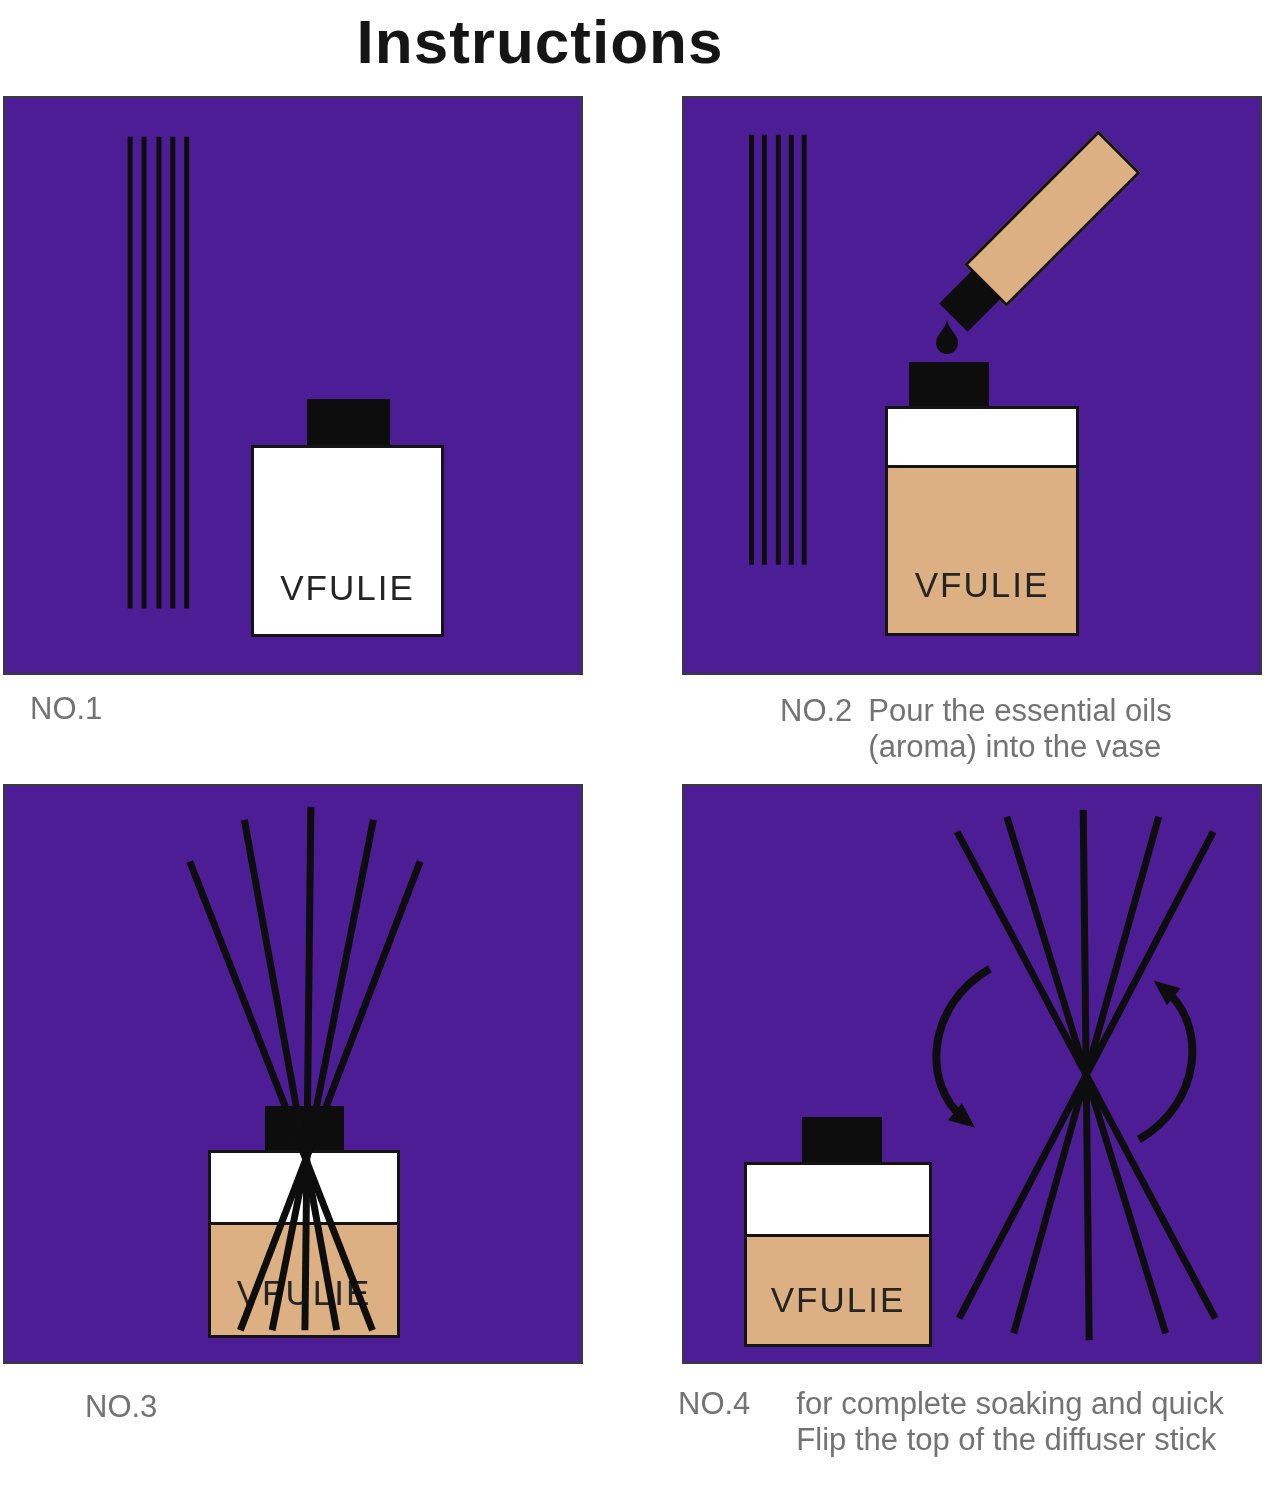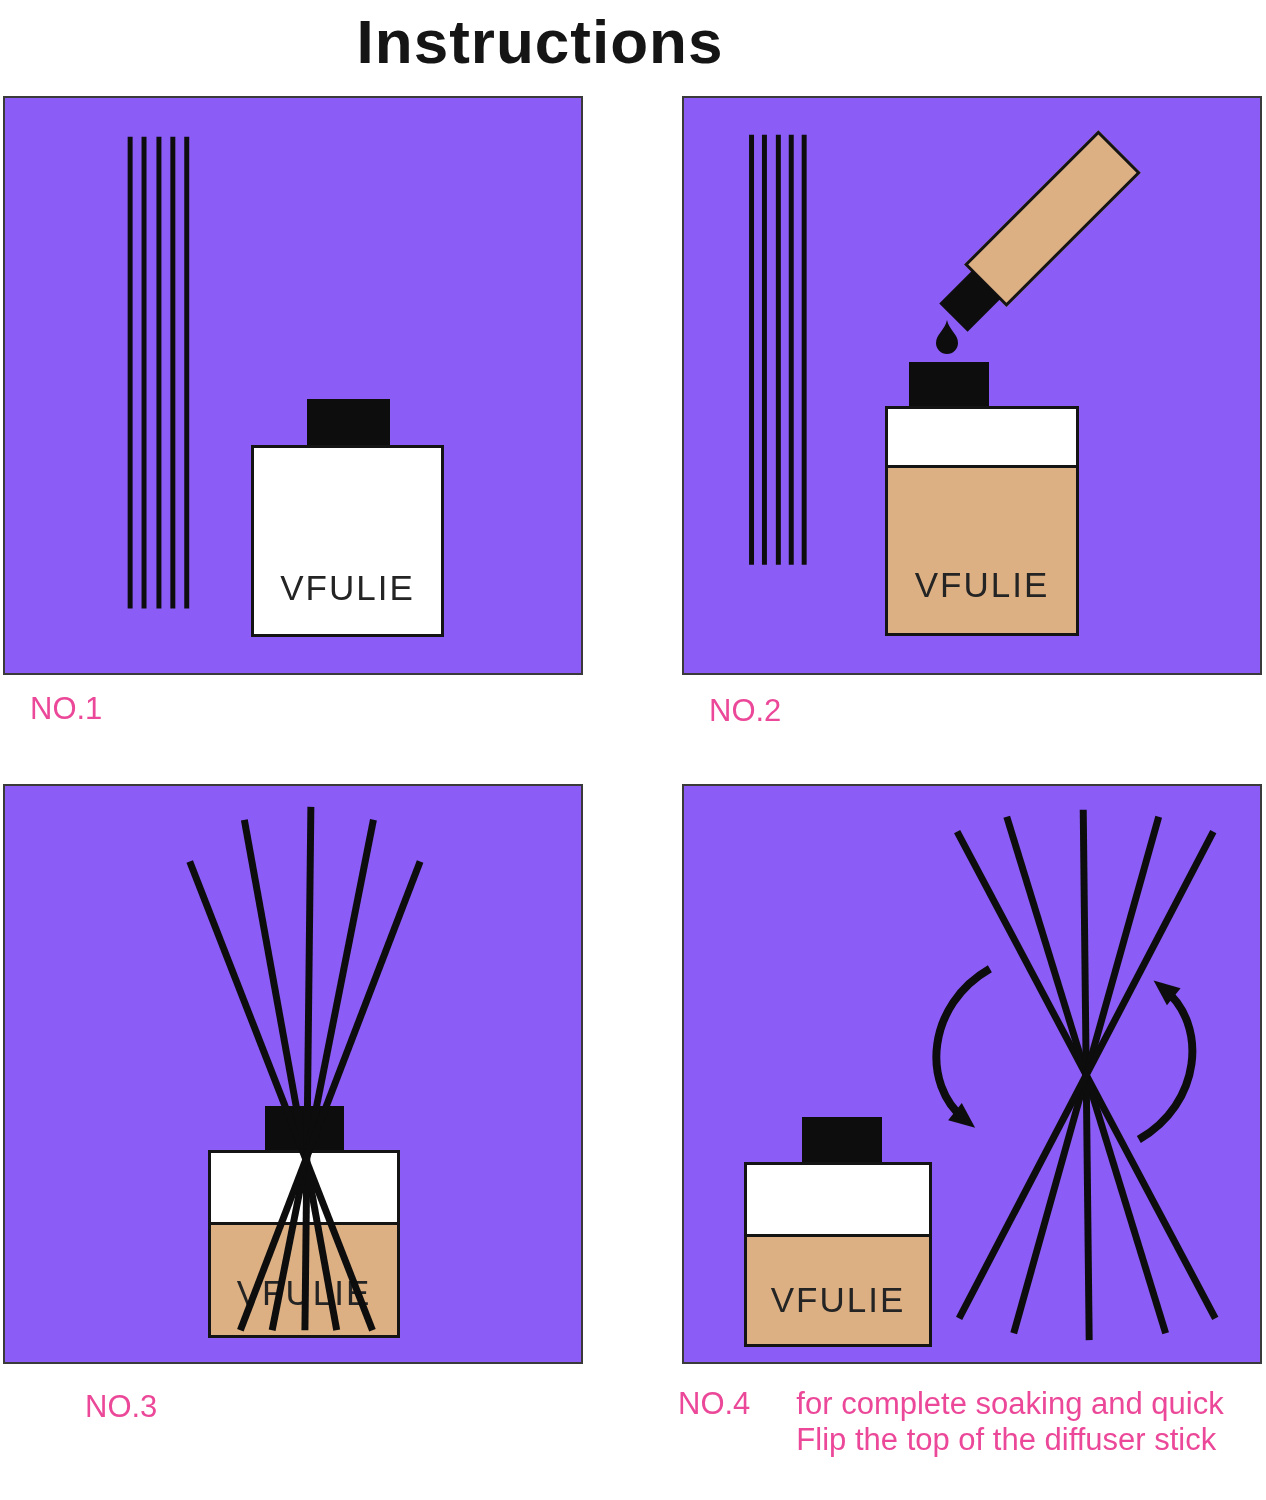--- a/index.html
+++ b/index.html
@@ -1,21 +1,21 @@
 <!DOCTYPE html>
 <html><head>
 <meta charset="utf-8">
 <style>
   html,body{margin:0;padding:0;background:#fff;}
   body{width:1266px;height:1500px;position:relative;font-family:"Liberation Sans",sans-serif;overflow:hidden;}
 
   .title{position:absolute;top:2px;left:0;width:1080px;text-align:center;
          font-size:62px;line-height:80px;font-weight:600;color:#151515;letter-spacing:1px;}
 
-  .panel{position:absolute;width:580px;background:#8b5cf6;border:2px solid #3a3a3a;box-sizing:border-box;}
+  .panel{position:absolute;width:580px;background:#4c1d95;border:2px solid #3a3a3a;box-sizing:border-box;}
   #panel1{left:3px;top:96px;height:579px;}
   #panel2{left:682px;top:96px;height:579px;}
   #panel3{left:3px;top:784px;height:580px;}
   #panel4{left:682px;top:784px;height:580px;}
 
   .layer{position:absolute;left:0;top:0;width:100%;height:100%;}
 
   
   .vase-cap{position:absolute;background:#0d0d0d;}
   .vase-body{position:absolute;background:#fff;border:3px solid #141414;box-sizing:border-box;display:flex;flex-direction:column;}
@@ -27,24 +27,24 @@
   
   .oil-bottle{position:absolute;left:238px;top:-16px;width:60px;
               transform:rotate(45deg);transform-origin:30px 237px;
               display:flex;flex-direction:column;align-items:center;}
   .oil-bottle .bottle-body{width:60px;height:190px;background:#ddb084;border:3px solid #141414;box-sizing:border-box;}
   .oil-bottle .bottle-neck{width:40px;height:47px;background:#0d0d0d;margin-top:-2px;}
 
   .drop{position:absolute;left:252px;top:222px;}
 
   
-  .caption{position:absolute;display:flex;gap:16px;font-size:31px;line-height:36px;color:#ec4899;}
+  .caption{position:absolute;display:flex;gap:16px;font-size:31px;line-height:36px;color:#737373;}
   .cap-no{white-space:nowrap;}
   #cap1{left:30px;top:691px;}
-  #cap2{left:709px;top:693px;}
+  #cap2{left:780px;top:693px;}
   #cap3{left:85px;top:1389px;}
   #cap4{left:678px;top:1386px;gap:46px;}
 
   svg{display:block;}
   .stick-line{stroke:#0d0d0d;}
 </style>
 </head>
 <body>
 
 <div class="title">Instructions</div>
@@ -124,20 +124,24 @@
     <path d="M458 356 C521 320 528 240 483 204" fill="none" stroke="#0d0d0d" stroke-width="8" marker-end="url(#ah)"></path>
   </svg>
 </div>
 
 <div class="caption" id="cap1">
   <span class="cap-no">NO.1</span>
 </div>
 
 <div class="caption" id="cap2">
   <span class="cap-no">NO.2</span>
+  <span class="cap-text">
+    <div>Pour the essential oils</div>
+    <div>(aroma) into the vase</div>
+  </span>
 </div>
 
 <div class="caption" id="cap3">
   <span class="cap-no">NO.3</span>
 </div>
 
 <div class="caption" id="cap4">
   <span class="cap-no">NO.4</span>
   <span class="cap-text">
     <div>for complete soaking and quick</div>

